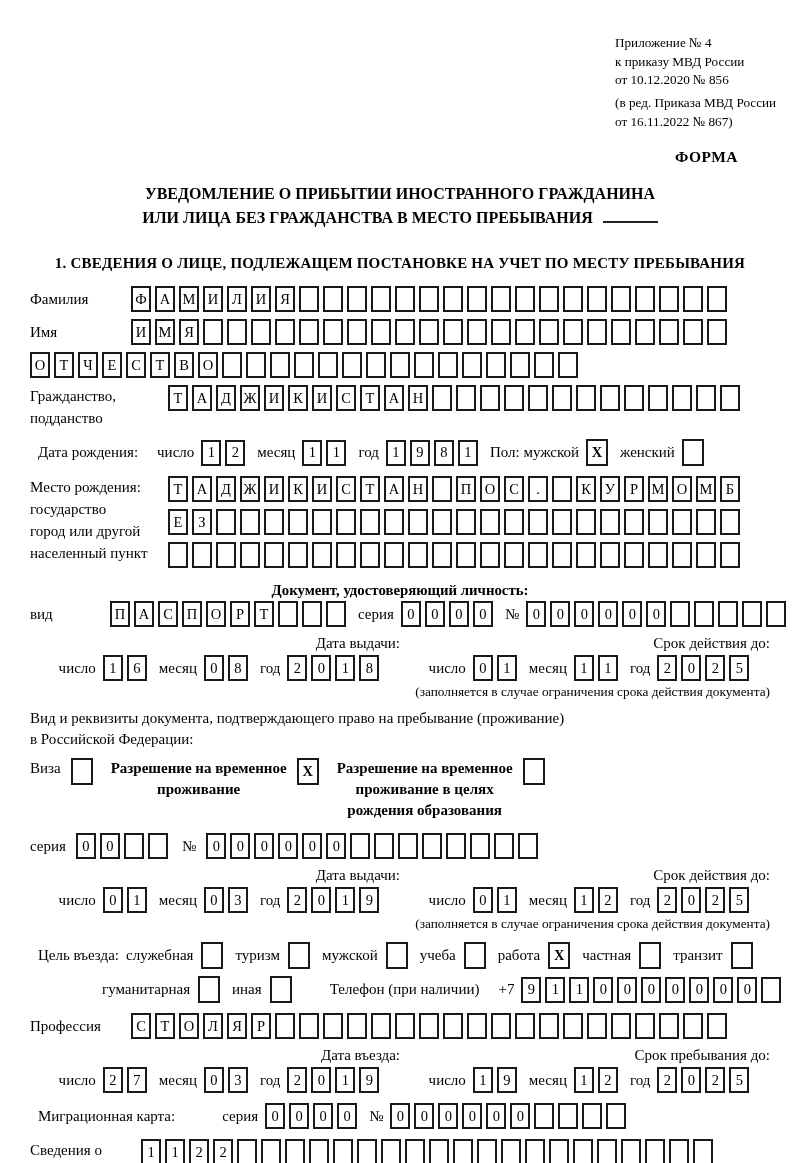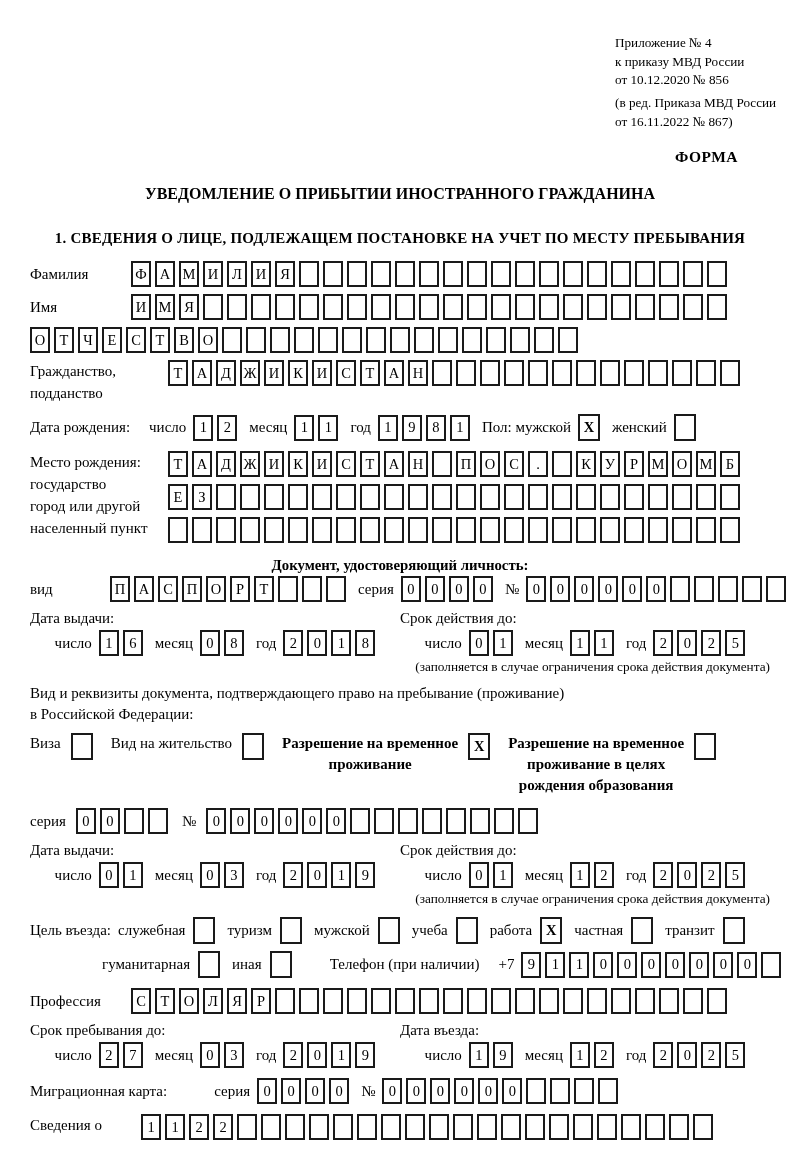--- a/index.html
+++ b/index.html
@@ -24,27 +24,27 @@
   .cells{display:inline-flex;gap:4px;flex:0 0 auto;}
   .cell{
     width:20px;height:26px;border:2px solid #1a1a1a;box-sizing:border-box;
     display:inline-flex;align-items:center;justify-content:center;
     font-size:14.5px;background:#fff;flex:0 0 auto;
   }
   .cb{width:22px;height:27px;font-weight:bold;}
   .cellstack .cells{margin-top:0;}
   .cellstack .cells + .cells{margin-top:7px;}
   .dlbl{margin:0 7px 0 12px;white-space:nowrap;}
-  .dlbl.first{margin-left:0;}
+  .dlbl.first{margin-left:8px;}
   .mt14{margin-top:14px;} .mt10{margin-top:10px;} .mt4{margin-top:4px;} .mt2{margin-top:2px;}
   
   .dochead{text-align:center;font-weight:bold;font-size:14.8px;margin-top:10px;}
   
   .datehead{display:flex;margin-top:8px;font-size:15px;}
-  .datehead .dh{width:50%;text-align:left;}
+  .datehead .dh{width:50%;text-align:right;}
   .daterow{display:flex;align-items:center;margin-top:3px;}
   .daterow .dcol{width:50%;display:flex;align-items:center;justify-content:center;}
   .note-r{text-align:right;font-size:13.3px;margin-top:3px;}
   
   .optrow{display:flex;align-items:flex-start;margin-top:10px;}
   .opt{display:flex;align-items:flex-start;margin-right:18px;}
   .opt .olbl{margin-right:10px;line-height:21px;}
   .opt .olbl.c{text-align:center;font-weight:bold;}
   .check-item{display:inline-flex;align-items:center;margin-right:12px;}
   .check-item .ci-lbl{margin-right:8px;white-space:nowrap;}
@@ -63,20 +63,23 @@
     <div>к приказу МВД России</div>
     <div>от 10.12.2020 № 856</div>
     <div class="ed">(в ред. Приказа МВД России</div>
     <div>от 16.11.2022 № 867)</div>
   </div>
 
   <div class="forma">ФОРМА</div>
 
   <div class="title">
     <div>УВЕДОМЛЕНИЕ О ПРИБЫТИИ ИНОСТРАННОГО ГРАЖДАНИНА</div>
+    <div>
+      <span>ИЛИ ЛИЦА БЕЗ ГРАЖДАНСТВА В МЕСТО ПРЕБЫВАНИЯ</span><span class="uline"></span>
+    </div>
   </div>
 
   <div class="sec1">1. СВЕДЕНИЯ О ЛИЦЕ, ПОДЛЕЖАЩЕМ ПОСТАНОВКЕ НА УЧЕТ ПО МЕСТУ ПРЕБЫВАНИЯ</div>
 
   <div class="frow mt14">
     <div class="lblcol w101">Фамилия</div>
     <div class="cells">
         <span class="cell">Ф</span>
         <span class="cell">А</span>
         <span class="cell">М</span>
@@ -398,24 +401,20 @@
 
   <div class="mt10">Вид и реквизиты документа, подтверждающего право на пребывание (проживание)</div>
   <div class="mt4">в Российской Федерации:</div>
 
   <div class="optrow">
     <div class="opt">
       <span class="olbl">Виза</span>
       <span class="cell cb"></span>
     </div>
     <div class="opt">
-      <span class="olbl">Вид на жительство</span>
-      <span class="cell cb"></span>
-    </div>
-    <div class="opt">
       <span class="olbl c">
         <div>Разрешение на временное</div>
         <div>проживание</div>
       </span>
       <span class="cell cb">X</span>
     </div>
     <div class="opt">
       <span class="olbl c">
         <div>Разрешение на временное</div>
         <div>проживание в целях</div>
@@ -584,22 +583,22 @@
         <span class="cell"></span>
         <span class="cell"></span>
         <span class="cell"></span>
         <span class="cell"></span>
         <span class="cell"></span>
         <span class="cell"></span>
       </div>
   </div>
 
   <div class="datehead">
+    <div class="dh">Дата въезда:</div>
     <div class="dh">Срок пребывания до:</div>
-    <div class="dh">Дата въезда:</div>
   </div>
   <div class="daterow">
     <div class="dcol">
       <span class="dlbl first">число</span>
       <span class="cells">
           <span class="cell">2</span>
           <span class="cell">7</span>
         </span>
       <span class="dlbl">месяц</span>
       <span class="cells">

